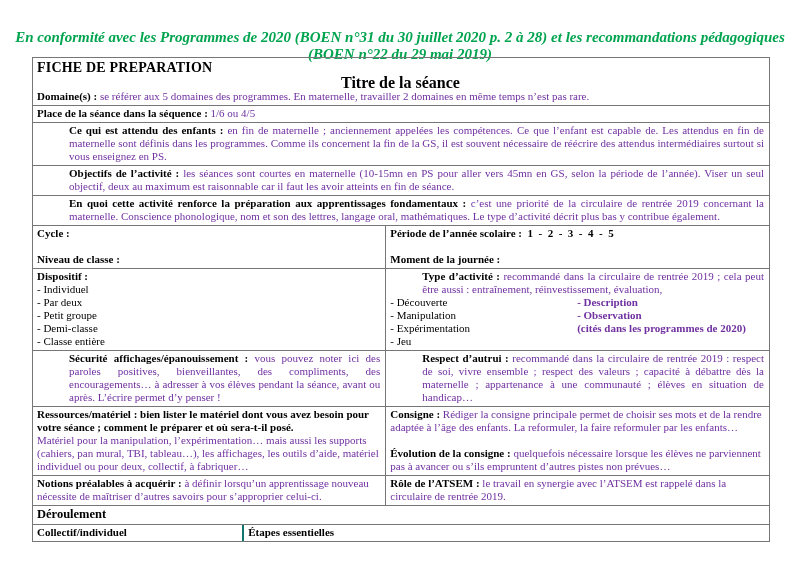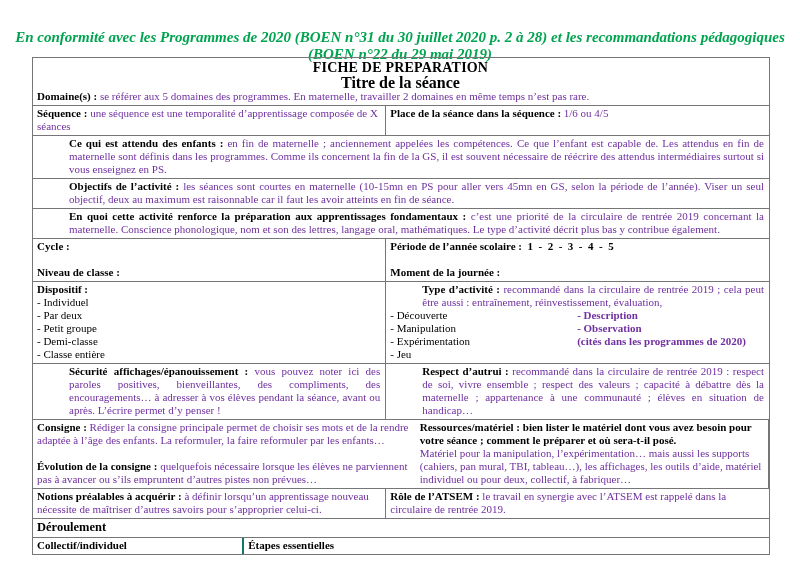--- a/index.html
+++ b/index.html
@@ -24,21 +24,21 @@
     font-size:11px; line-height:13px;
   }
   .row { display:flex; border-top:1px solid #767676; }
   .row:first-child { border-top:none; }
   .cell { padding:1px 5px 2px 4px; }
   .full { width:100%; }
   .left48 { width:48%; border-right:1px solid #767676; }
   .right52 { width:52%; }
   .left28 { width:28.7%; border-right:2px solid #0f766e; }
   .right71 { width:71.3%; }
-  .main-title { text-align:center; font-weight:bold; font-size:14px; line-height:17px; letter-spacing:.2px; }
+  .main-title { font-weight:bold; font-size:14px; line-height:17px; letter-spacing:.2px; }
   .sub-title  { text-align:center; font-weight:bold; font-size:16px; line-height:14px; }
   .b { font-weight:bold; }
   .purple { color:#7030A0; }
   .pb { color:#7030A0; font-weight:bold; }
   .just { text-align:justify;margin-left:32px; }
   .blank { height:13px; }
   .list-line { white-space:pre; }
   .split { display:flex; }
   .split .l { width:50%; }
   .split .r { width:50%; }
@@ -55,23 +55,20 @@
 
     <div class="row">
       <div class="cell full">
         <div class="main-title">FICHE DE PREPARATION</div>
         <div class="sub-title">Titre de la séance</div>
         <p><span class="b">Domaine(s) : </span><span class="purple">se référer aux 5 domaines des programmes. En maternelle, travailler 2 domaines en même temps n’est pas rare.</span></p>
       </div>
     </div>
 
     <div class="row">
-      <div class="cell left48">
-        <p><span class="b">Séquence : </span><span class="purple">une séquence est une temporalité d’apprentissage composée de X séances</span></p>
-      </div>
       <div class="cell right52">
         <p><span class="b">Place de la séance dans la séquence : </span><span class="purple">1/6 ou 4/5</span></p>
       </div>
     </div>
 
     <div class="row">
       <div class="cell full">
         <p class="just"><span class="b">Ce qui est attendu des enfants : </span><span class="purple">en fin de maternelle ; anciennement appelées les compétences. Ce que l’enfant est capable de. Les attendus en fin de maternelle sont définis dans les programmes. Comme ils concernent la fin de la GS, il est souvent nécessaire de réécrire des attendus intermédiaires surtout si vous enseignez en PS.</span></p>
       </div>
     </div>
@@ -134,28 +131,28 @@
     <div class="row">
       <div class="cell left48">
         <p class="just"><span class="b">Sécurité affichages/épanouissement : </span><span class="purple">vous pouvez noter ici des paroles positives, bienveillantes, des compliments, des encouragements… à adresser à vos élèves pendant la séance, avant ou après. L’écrire permet d’y penser !</span></p>
       </div>
       <div class="cell right52">
         <p class="just"><span class="b">Respect d’autrui : </span><span class="purple">recommandé dans la circulaire de rentrée 2019 : respect de soi, vivre ensemble ; respect des valeurs ; capacité à débattre dès la maternelle ; appartenance à une communauté ; élèves en situation de handicap…</span></p>
       </div>
     </div>
 
     <div class="row">
+      <div class="cell left48">
+        <p><span class="b">Ressources/matériel : bien lister le matériel dont vous avez besoin pour votre séance ; comment le préparer et où sera-t-il posé.</span></p>
+        <p><span class="purple">Matériel pour la manipulation, l’expérimentation… mais aussi les supports (cahiers, pan mural, TBI, tableau…), les affichages, les outils d’aide, matériel individuel ou pour deux, collectif, à fabriquer…</span></p>
+      </div>
       <div class="cell right52">
         <p><span class="b">Consigne : </span><span class="purple">Rédiger la consigne principale permet de choisir ses mots et de la rendre adaptée à l’âge des enfants. La reformuler, la faire reformuler par les enfants…</span></p>
         <div class="blank"></div>
         <p><span class="b">Évolution de la consigne : </span><span class="purple">quelquefois nécessaire lorsque les élèves ne parviennent pas à avancer ou s’ils empruntent d’autres pistes non prévues…</span></p>
-      </div>
-      <div class="cell left48">
-        <p><span class="b">Ressources/matériel : bien lister le matériel dont vous avez besoin pour votre séance ; comment le préparer et où sera-t-il posé.</span></p>
-        <p><span class="purple">Matériel pour la manipulation, l’expérimentation… mais aussi les supports (cahiers, pan mural, TBI, tableau…), les affichages, les outils d’aide, matériel individuel ou pour deux, collectif, à fabriquer…</span></p>
       </div>
     </div>
 
     <div class="row">
       <div class="cell left48">
         <p><span class="b">Notions préalables à acquérir : </span><span class="purple">à définir lorsqu’un apprentissage nouveau nécessite de maîtriser d’autres savoirs pour s’approprier celui-ci.</span></p>
       </div>
       <div class="cell right52">
         <p><span class="b">Rôle de l’ATSEM : </span><span class="purple">le travail en synergie avec l’ATSEM est rappelé dans la circulaire de rentrée 2019.</span></p>
       </div>

